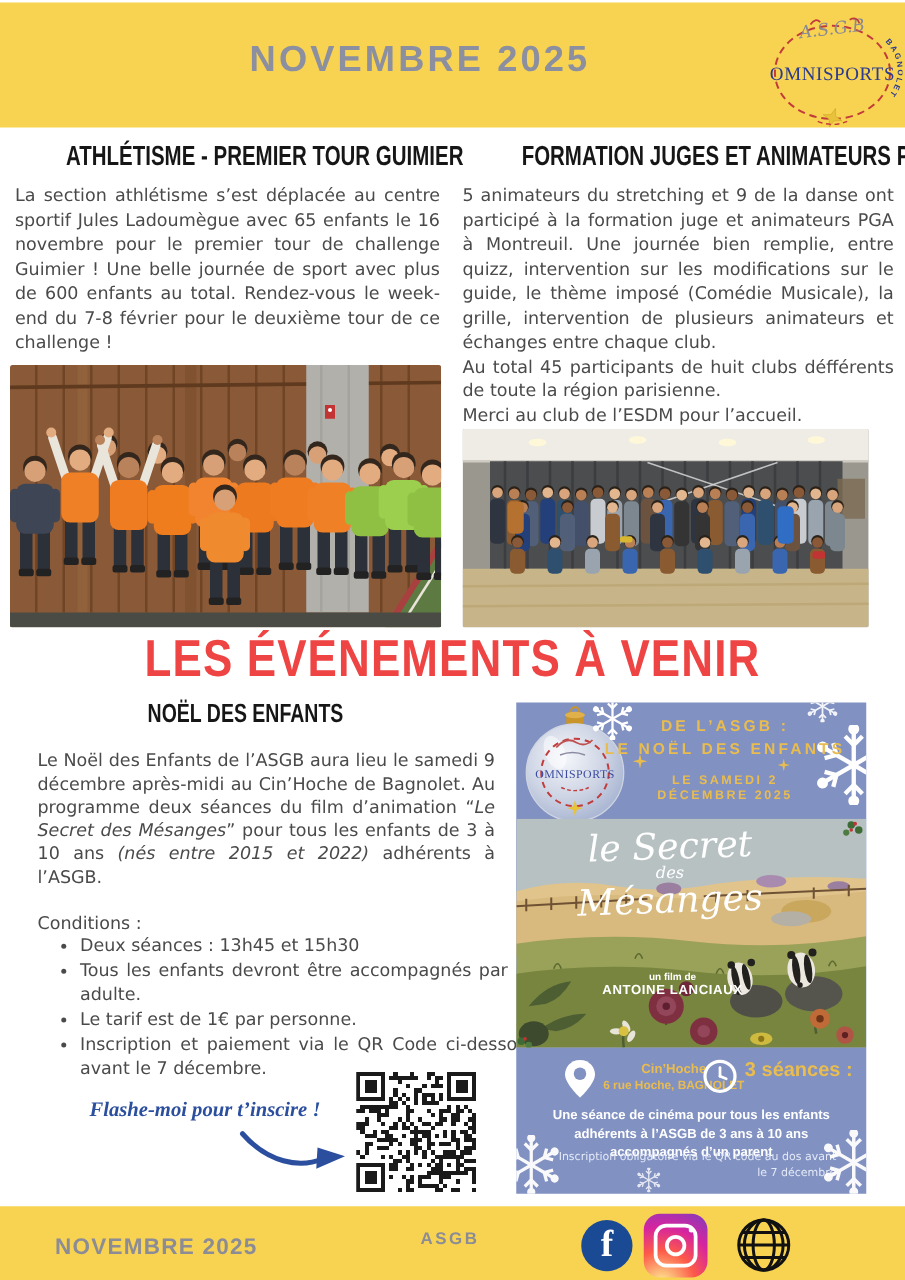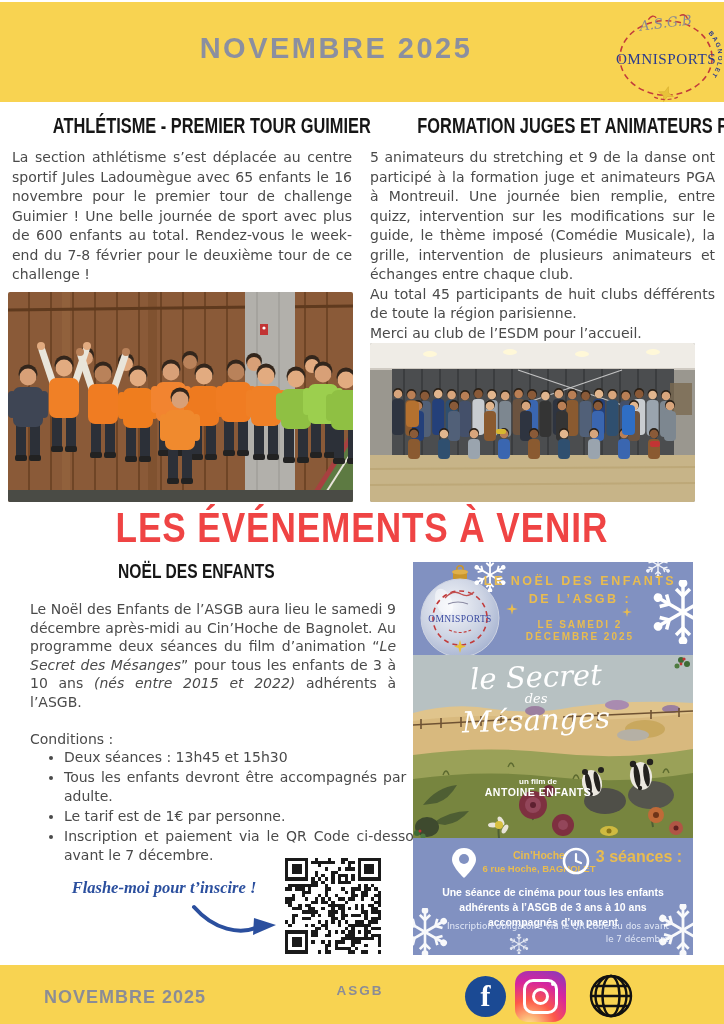--- a/index.html
+++ b/index.html
@@ -828,22 +828,22 @@
         <use href="#flake" width="34" height="34"></use>
       </svg>
     <svg class="abs" style="left:238px;top:18px;" width="64" height="64">
         <use href="#flake" width="64" height="64"></use>
       </svg>
     <svg class="abs" style="left:232px;top:-10px;" width="26" height="26" opacity="0.9">
         <use href="#flake" width="26" height="26"></use>
       </svg>
 
     <div class="poster-title">
+      <div>DE L’ASGB :</div>
       <div>LE NOËL DES ENFANTS</div>
-      <div>DE L’ASGB :</div>
     </div>
     <svg class="abs" style="left:92px;top:40px;" width="14" height="14" viewBox="-6 -6 12 12">
       <path d="M0,-5 L1,-1 5,0 1,1 0,5 -1,1 -5,0 -1,-1 Z" fill="#e9bc4f"></path>
       </svg>
     <svg class="abs" style="left:208px;top:44px;" width="12" height="12" viewBox="-6 -6 12 12">
       <path d="M0,-5 L1,-1 5,0 1,1 0,5 -1,1 -5,0 -1,-1 Z" fill="#e9bc4f"></path>
       </svg>
     <div class="poster-date">
       <div>LE SAMEDI 2</div>
       <div>DÉCEMBRE 2025</div>
@@ -943,21 +943,21 @@
         <circle cx="7" cy="176" r="1.5" fill="#c03434"></circle>
       </g>
     </svg>
     <div class="film-title">
       <div class="l1">le Secret</div>
       <div class="l2">des</div>
       <div class="l3">Mésanges</div>
     </div>
     <div class="film-credit">
       <div class="c1">un film de</div>
-      <div class="c2">ANTOINE ENFANTS</div>
+      <div class="c2">ANTOINE LANCIAUX</div>
     </div>
 
     
     <div class="poster-info">
       <svg class="abs" style="left:38px;top:8px;" width="26" height="34" viewBox="-13 -15 26 34">
         <path d="M0,-13 C-8,-13 -12,-6.5 -12,-1.5 C-12,6 0,17 0,17 C0,17 12,6 12,-1.5 C12,-6.5 8,-13 0,-13 Z" fill="#ffffff"></path>
         <circle cx="0" cy="-2" r="5" fill="#8191C1"></circle>
       </svg>
       <div class="venue">
         <div class="v1">Cin’Hoche</div>

